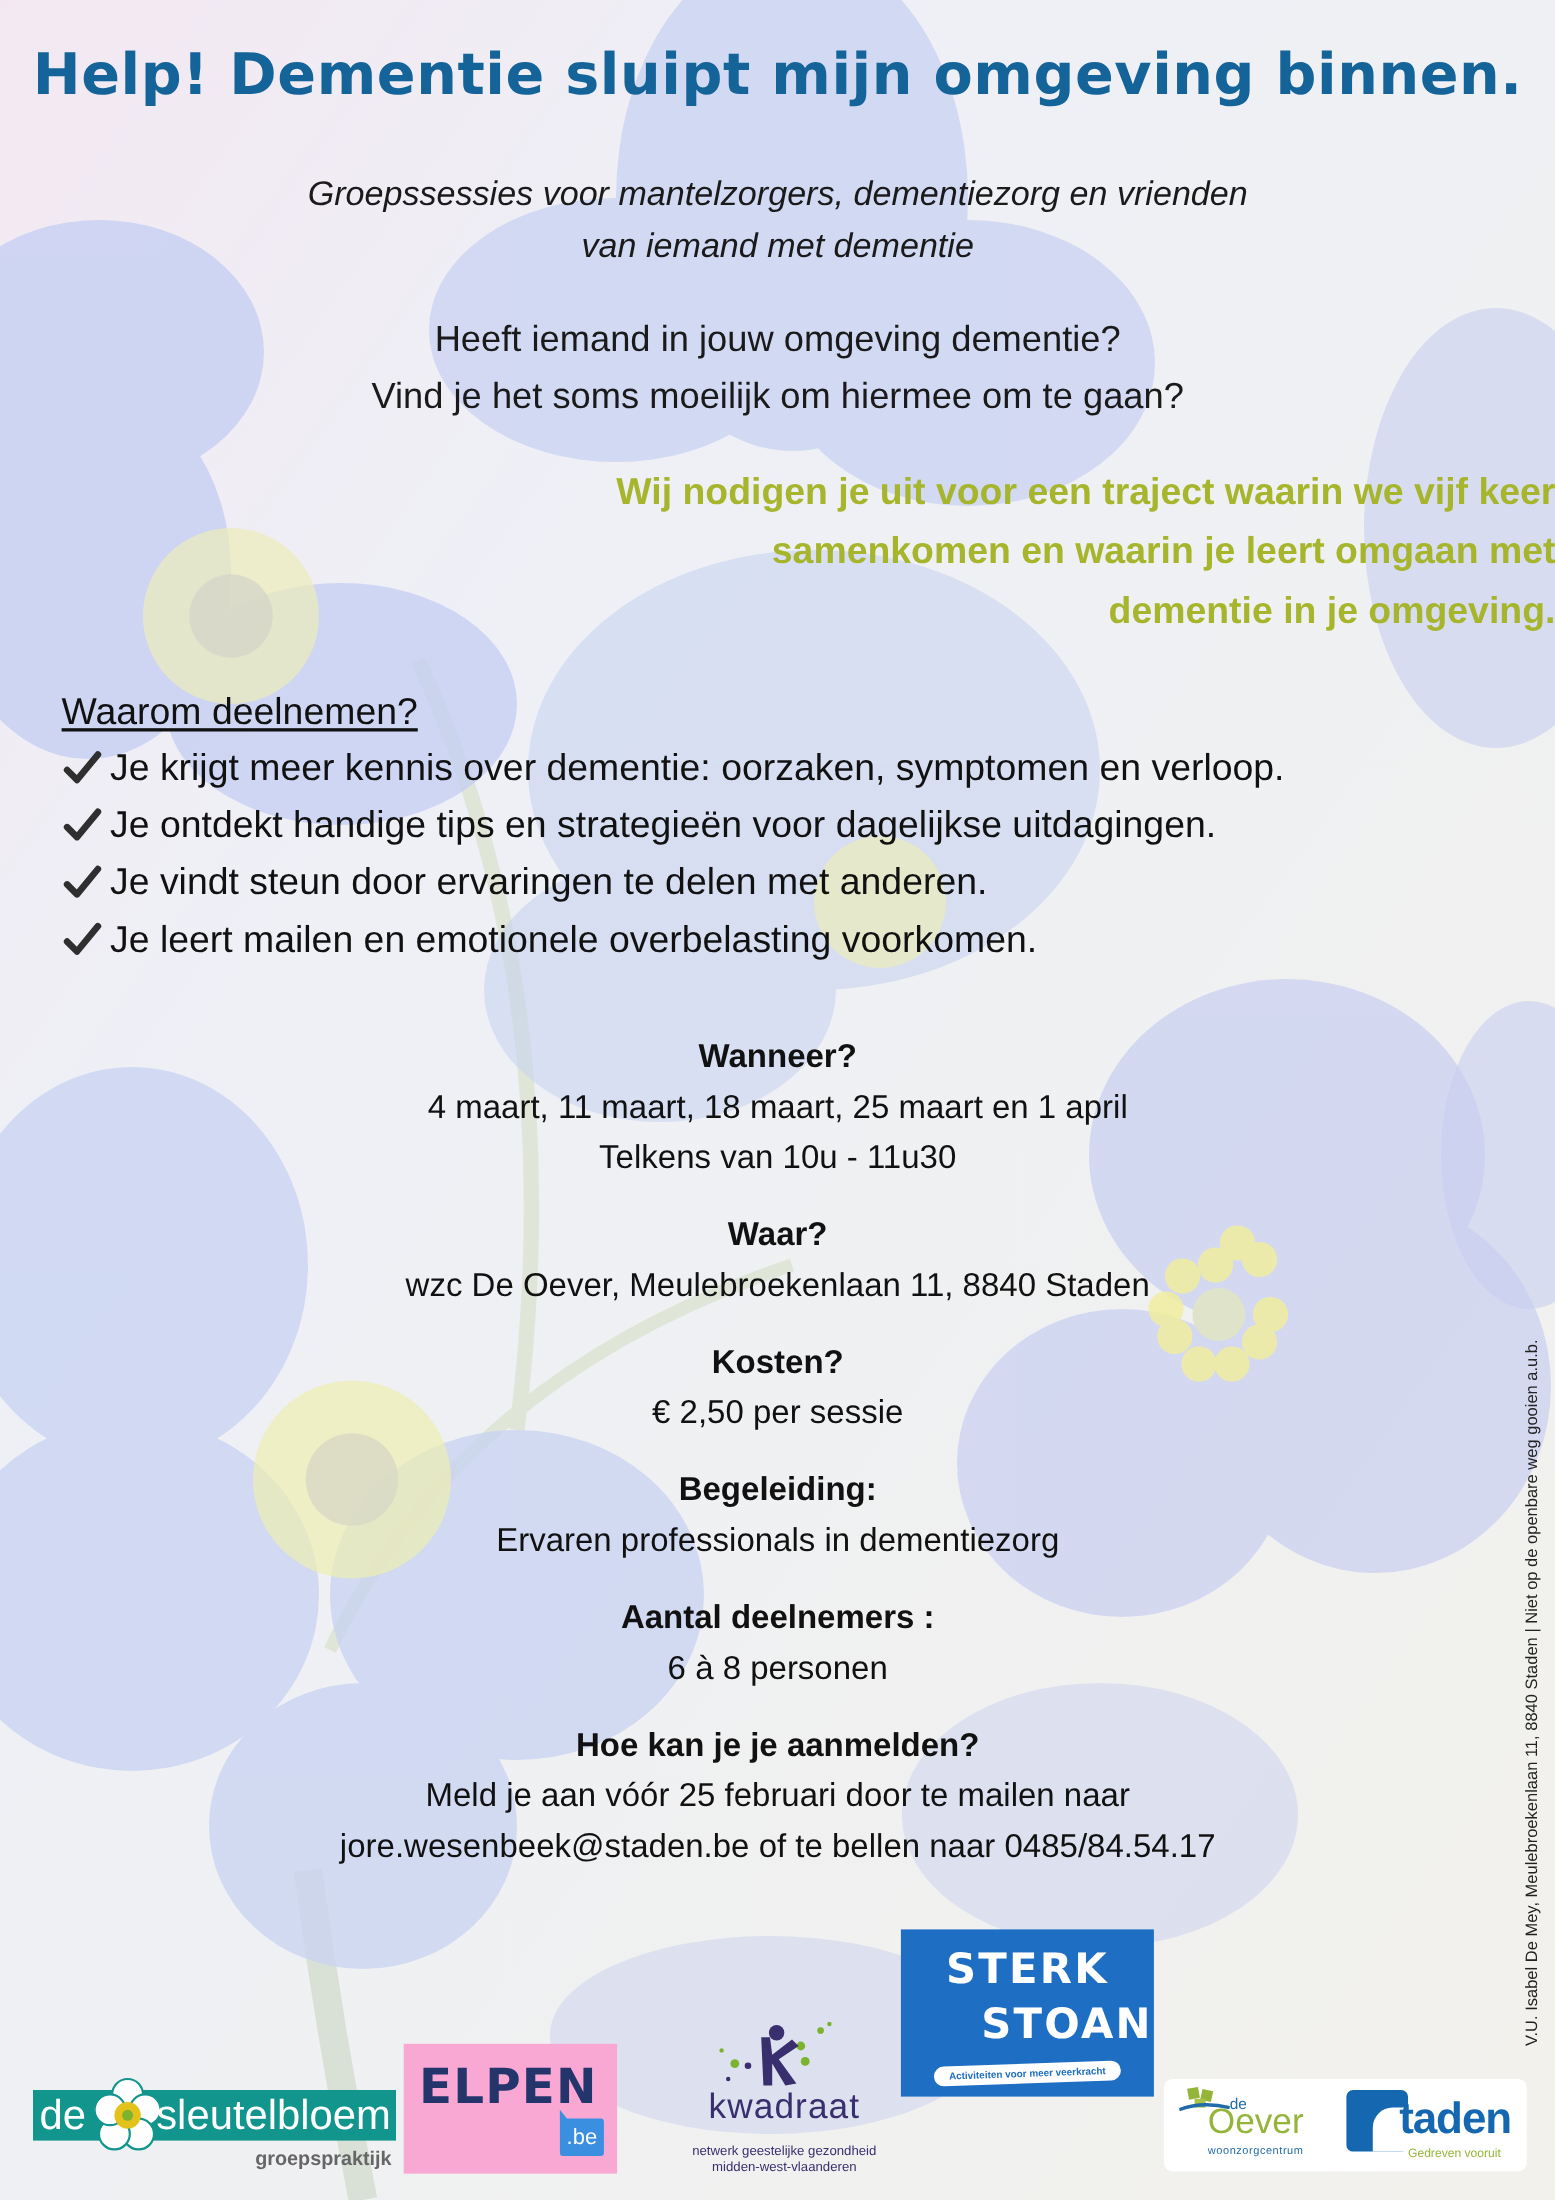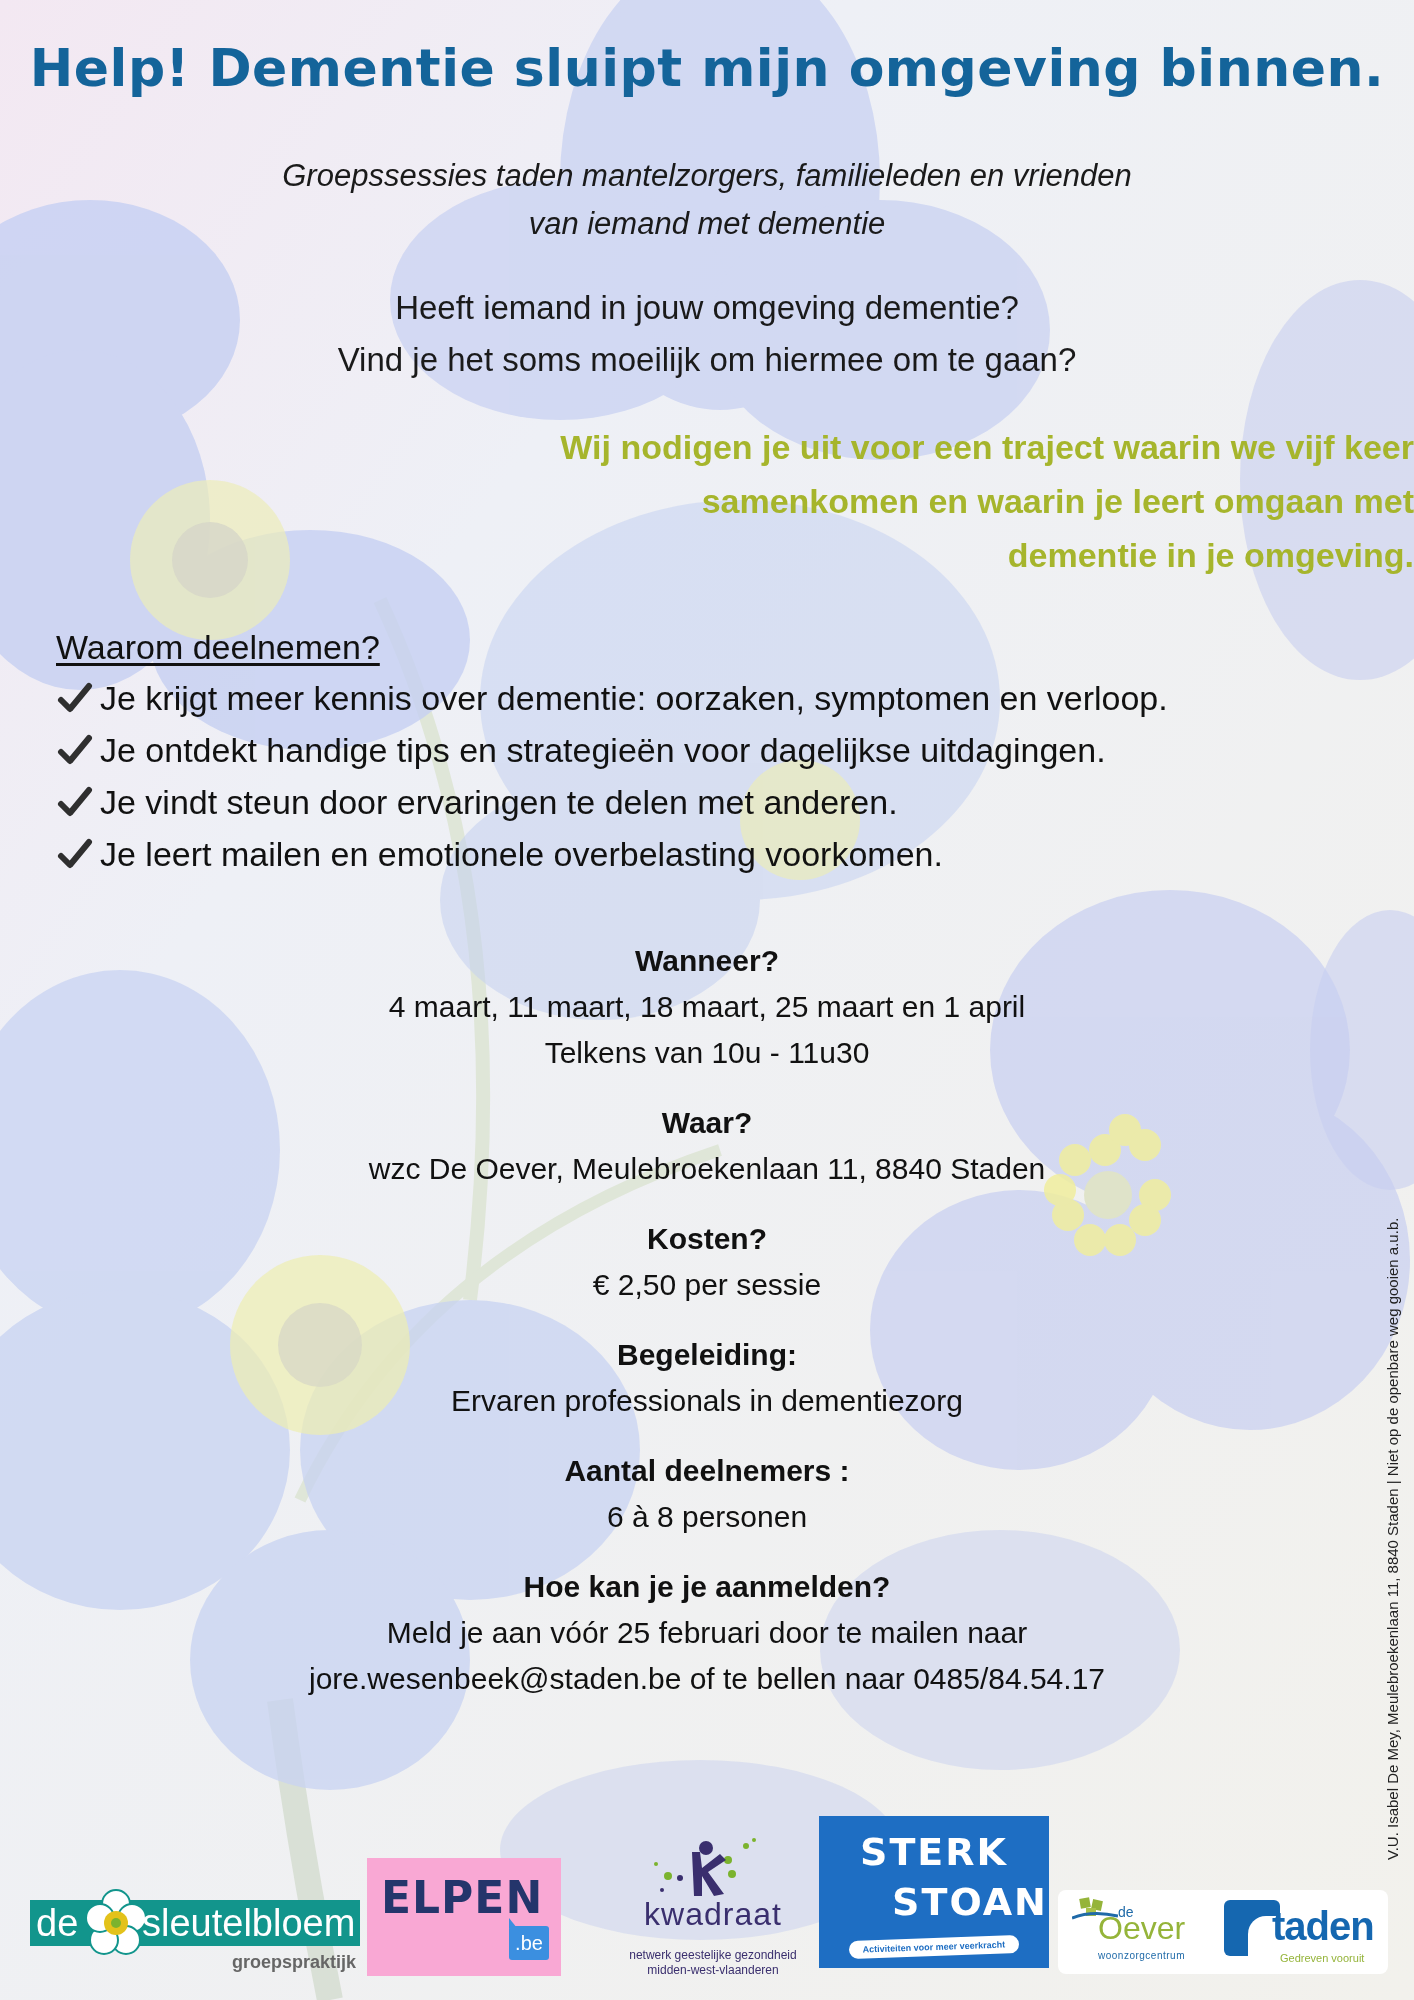--- a/index.html
+++ b/index.html
@@ -67,21 +67,21 @@
     .logo-elpen { left: 367px; top: 1858px; width: 194px; height: 118px; background: #f9a8d4; }
     .elpen-text { position: absolute; left: 14px; top: 14px; font-family: "DejaVu Sans", sans-serif; font-weight: bold; font-size: 44px; color: #24356b; letter-spacing: 1px; }
     .elpen-be { position: absolute; left: 142px; top: 68px; width: 40px; height: 34px; background: #3b8fe0; color: #fff; font-size: 20px; line-height: 34px; text-align: center; border-radius: 3px; font-family: "Liberation Sans", sans-serif; }
     .elpen-tail { position: absolute; left: 142px; top: 60px; width: 0; height: 0; border-left: 8px solid #3b8fe0; border-top: 10px solid transparent; }
 
     .logo-kwadraat { left: 618px; top: 1838px; width: 190px; height: 150px; }
     .kw-mark { position: absolute; left: 30px; top: 0; width: 130px; height: 60px; }
     .kw-name { position: absolute; left: 0; top: 58px; width: 190px; text-align: center; font-family: "Liberation Sans", sans-serif; font-size: 32px; color: #3a2f6e; letter-spacing: 1px; }
     .kw-sub { position: absolute; left: 0; top: 110px; width: 190px; text-align: center; font-family: "Liberation Sans", sans-serif; font-size: 12px; color: #3a2f6e; line-height: 15px; }
 
-    .logo-sterk { left: 819px; top: 1816px; width: 230px; height: 152px; background: #1e6ec3; }
+    .logo-sterk { left: 819px; top: 1754px; width: 230px; height: 152px; background: #1e6ec3; }
     .sterk-line { position: absolute; left: 0; width: 230px; text-align: center; font-family: "DejaVu Sans", sans-serif; font-weight: bold; font-size: 38px; color: #fff; letter-spacing: 2px; }
     .sterk-tag { position: absolute; left: 30px; top: 122px; width: 170px; height: 18px; background: #fff; border-radius: 9px; transform: rotate(-2deg); color: #1e6ec3; font-size: 9px; font-weight: bold; line-height: 18px; text-align: center; font-family: "Liberation Sans", sans-serif; }
 
     .logo-oever-staden { left: 1058px; top: 1890px; width: 330px; height: 84px; background: #fff; border-radius: 8px; }
     .oever-de { position: absolute; left: 60px; top: 14px; color: #1f6aa8; font-size: 14px; font-family: "Liberation Sans", sans-serif; }
     .oever-name { position: absolute; left: 40px; top: 20px; color: #95b43a; font-size: 32px; font-family: "Liberation Sans", sans-serif; }
     .oever-sub { position: absolute; left: 40px; top: 60px; color: #1f6aa8; font-size: 10px; font-family: "Liberation Sans", sans-serif; letter-spacing: 0.5px; }
     .oever-mark { position: absolute; left: 14px; top: 6px; width: 46px; height: 26px; }
     .staden-s { position: absolute; left: 166px; top: 10px; width: 56px; height: 56px; background: #1567b0; border-radius: 6px; }
     .staden-s-cut { position: absolute; left: 190px; top: 26px; width: 34px; height: 40px; background: #fff; border-radius: 18px 0 0 0; }
@@ -163,21 +163,21 @@
       <ellipse cx="1000" cy="1650" rx="180" ry="120"></ellipse>
       <ellipse cx="700" cy="1850" rx="200" ry="90"></ellipse>
     </g>
   </svg>
 </div>
 
 <div class="page">
   <h1 class="title" style="margin:0;">Help! Dementie sluipt mijn omgeving binnen.</h1>
 
   <div class="subtitle">
-    <div>Groepssessies taden mantelzorgers, familieleden en vrienden</div>
+    <div>Groepssessies voor mantelzorgers, dementiezorg en vrienden</div>
     <div>van iemand met dementie</div>
   </div>
 
   <div class="intro">
     <div>Heeft iemand in jouw omgeving dementie?</div>
     <div>Vind je het soms moeilijk om hiermee om te gaan?</div>
   </div>
 
   <div class="invite">
     <div>Wij nodigen je uit voor een traject waarin we vijf keer</div>

